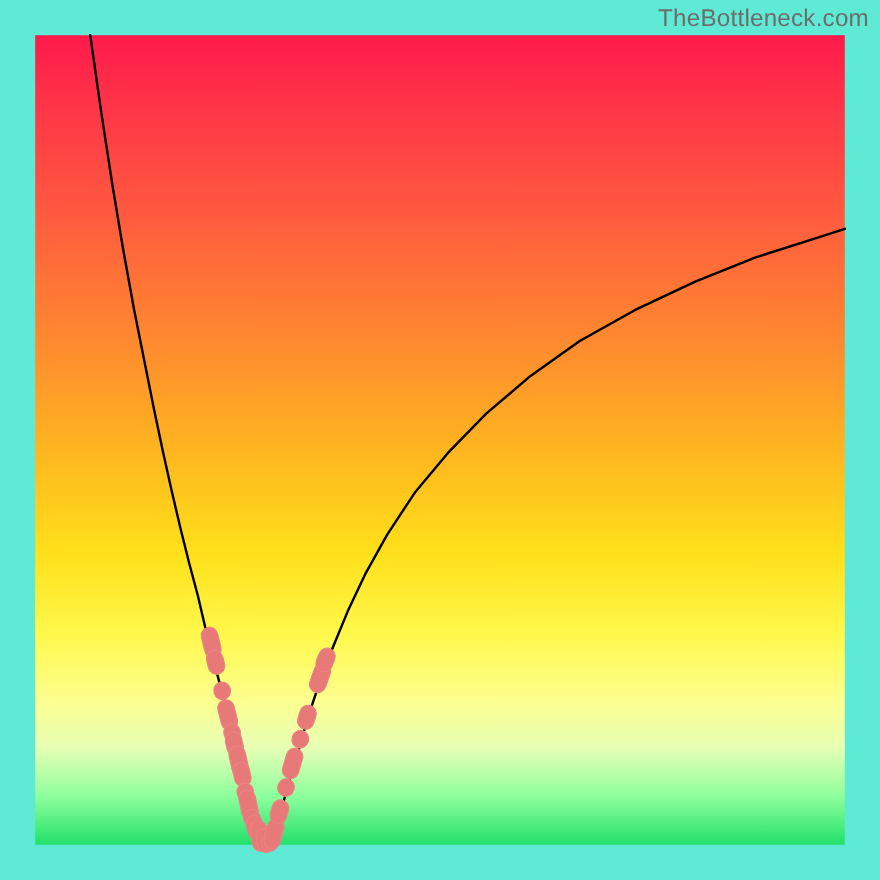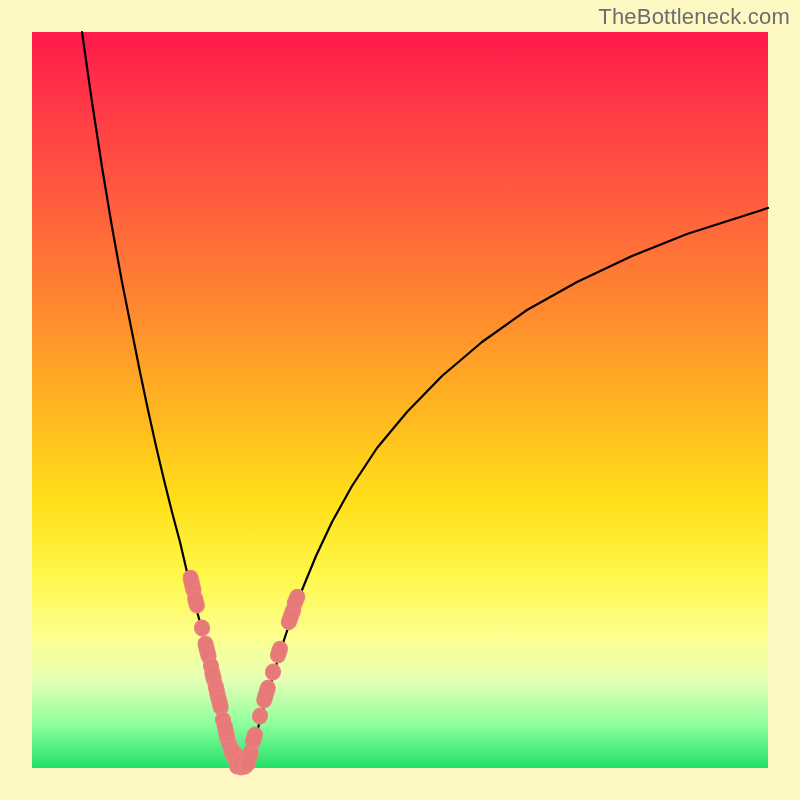--- a/index.html
+++ b/index.html
@@ -10,21 +10,21 @@
     overflow: hidden;
     background: #000;
     font-family: Arial, Helvetica, sans-serif;
   }
   .frame {
     position: absolute;
     left: 0;
     top: 0;
     width: 800px;
     height: 800px;
-    background: #fef9c3;
+    background: #5eead4;
   }
   .plot {
     position: absolute;
     left: 32px;
     top: 32px;
     width: 736px;
     height: 736px;
     
     background: linear-gradient(
       to bottom,

